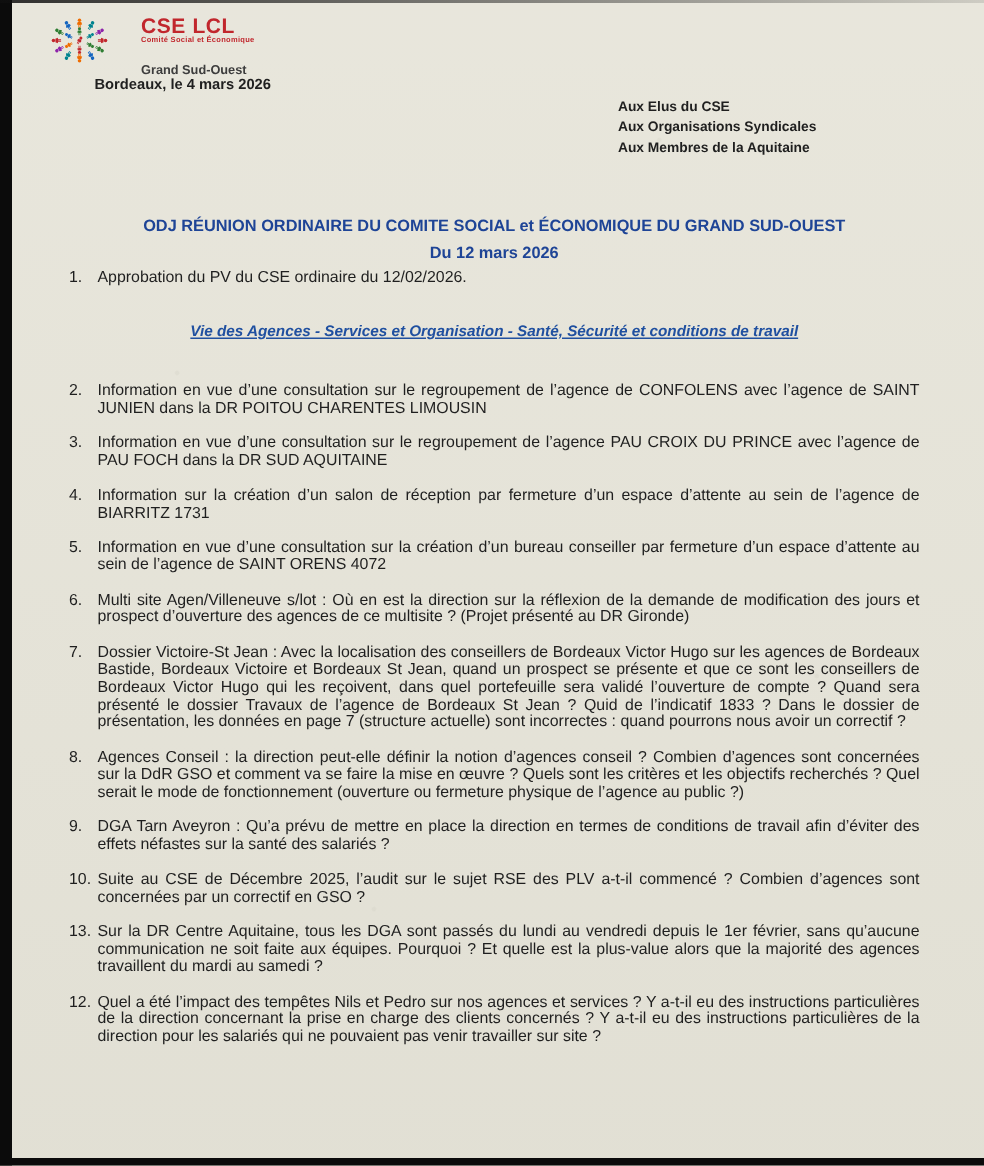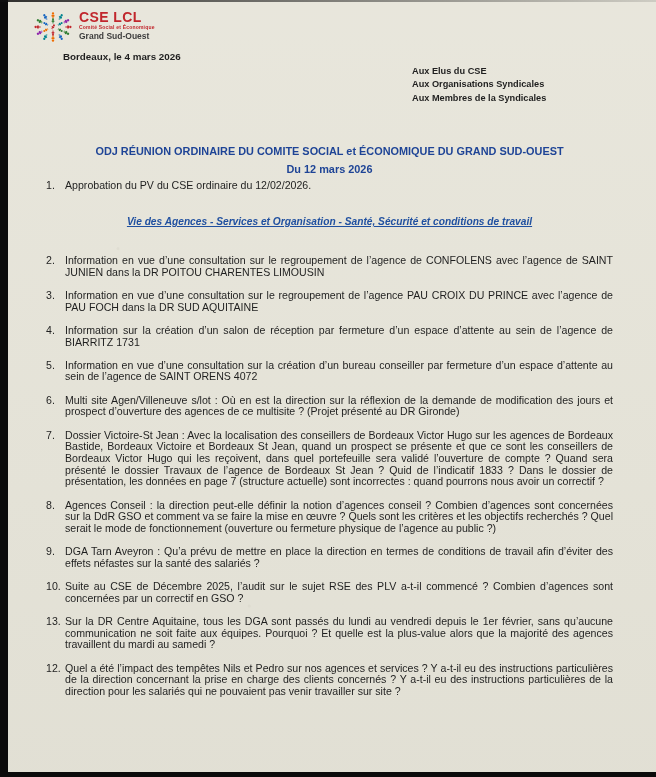--- a/index.html
+++ b/index.html
@@ -17,26 +17,26 @@
       radial-gradient(circle at 83% 58%, rgba(120,120,100,.06) 0 1px, transparent 2px),
       radial-gradient(circle at 38% 78%, rgba(120,120,100,.05) 0 1px, transparent 2px),
       linear-gradient(180deg, rgba(255,255,255,.05), rgba(90,90,70,.04));
   }
   .edge-left{position:absolute;left:0;top:0;width:8px;height:100%;background:#0b0b0b;}
   .edge-bottom{position:absolute;left:0;bottom:0;width:100%;height:5px;background:#0b0b0b;}
   .edge-top{position:absolute;left:0;top:0;width:100%;height:2px;
     background:linear-gradient(to right, rgba(15,15,15,.85), rgba(15,15,15,.12));}
   .content{position:absolute;left:8px;top:0;right:0;bottom:5px;}
 
-  .logo{position:absolute;left:25px;top:10px;display:flex;gap:6px;align-items:flex-start;}
+  .logo{position:absolute;left:25px;top:10px;display:flex;gap:21px;align-items:flex-start;}
   .logo-globe{width:40px;height:34px;}
   .logo-text{display:flex;flex-direction:column;line-height:1;}
   .logo-org{color:#c1272d;font-weight:bold;font-size:14px;letter-spacing:.4px;}
   .logo-sub{color:#c1272d;font-weight:bold;font-size:5px;margin-top:1px;letter-spacing:.2px;}
-  .logo-region{color:#3d3d3d;font-weight:bold;font-size:8.5px;margin-top:2px;}
+  .logo-region{color:#3d3d3d;font-weight:bold;font-size:8.5px;margin-top:12px;}
 
   .date-line{position:absolute;left:55px;top:51px;font-weight:bold;font-size:9.8px;}
 
   .recipients{position:absolute;left:404px;top:65px;font-weight:bold;font-size:9.2px;line-height:13.4px;}
 
   .doc-title{position:absolute;left:38px;right:43px;top:145px;text-align:center;
     color:#1e4496;font-weight:bold;font-size:10.9px;line-height:12px;}
   .doc-title .t2{margin-top:6px;}
 
   .item-row{display:flex;font-size:10.6px;line-height:11.7px;}
@@ -97,21 +97,21 @@
       <span class="logo-sub">Comité Social et Économique</span>
       <span class="logo-region">Grand Sud-Ouest</span>
     </div>
   </div>
 
   <div class="date-line">Bordeaux, le 4 mars 2026</div>
 
   <div class="recipients">
     <div>Aux Elus du CSE</div>
     <div>Aux Organisations Syndicales</div>
-    <div>Aux Membres de la Syndicales</div>
+    <div>Aux Membres de la Aquitaine</div>
   </div>
 
   <div class="doc-title">
     <div class="t1">ODJ RÉUNION ORDINAIRE DU COMITE SOCIAL et ÉCONOMIQUE DU GRAND SUD-OUEST</div>
     <div class="t2">Du 12 mars 2026</div>
   </div>
 
   <div class="item-row item-first">
     <span class="item-num">1.</span>
     <span class="item-txt">Approbation du PV du CSE ordinaire du 12/02/2026.</span>

